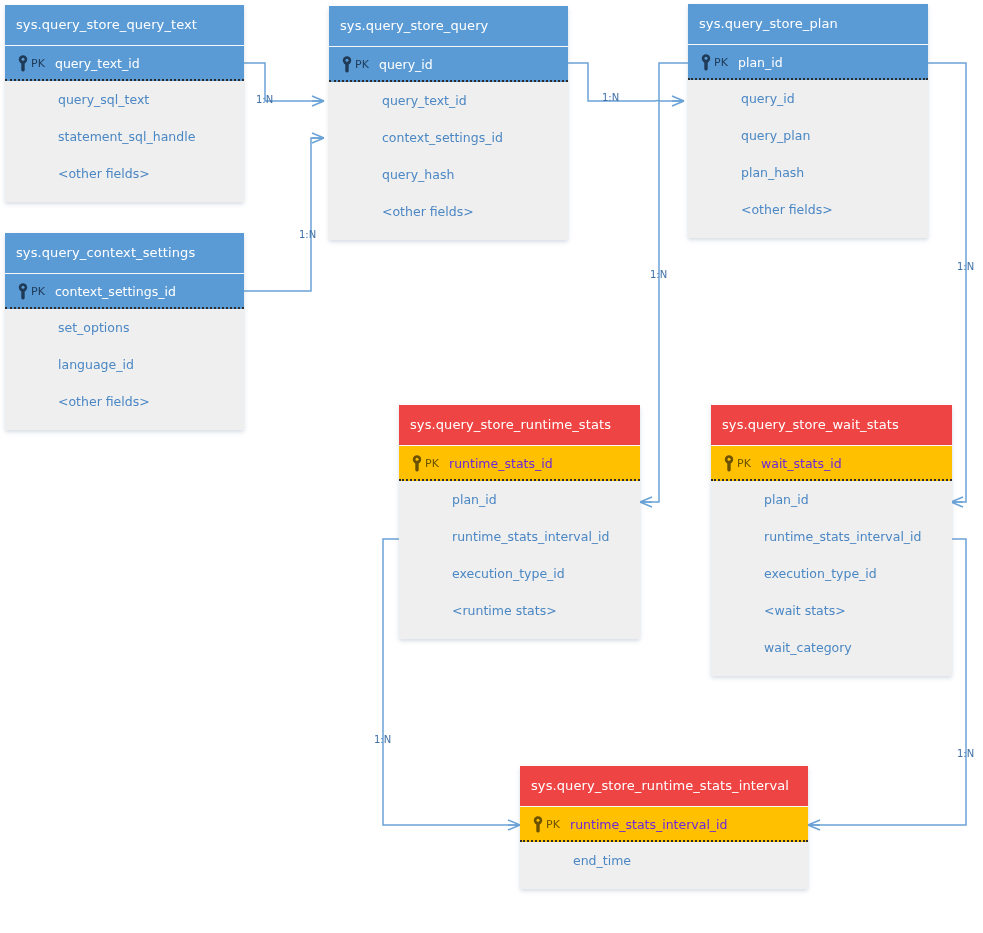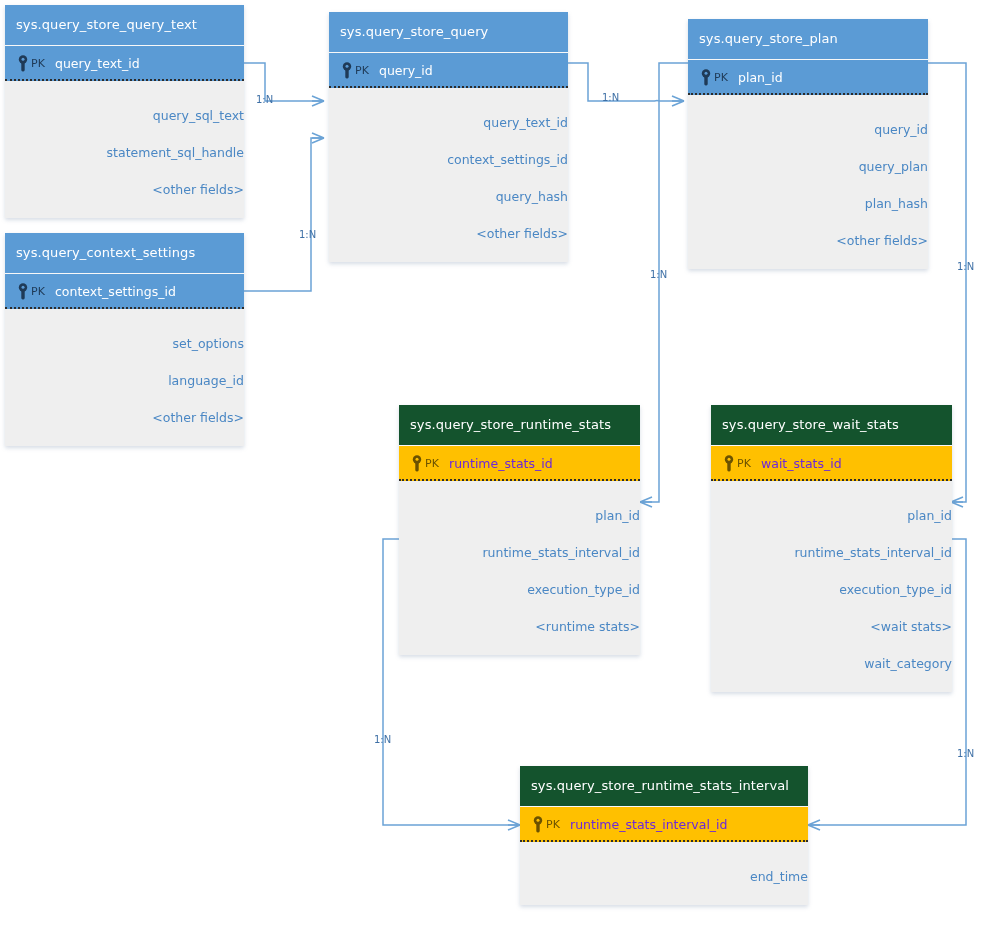--- a/index.html
+++ b/index.html
@@ -63,40 +63,39 @@
     white-space: nowrap;
   }
   .keyicon {
     position: absolute;
     left: 12px;
     top: 9px;
     width: 12px;
     height: 17px;
   }
   .entity .body {
-    padding: 16px 0 10px 0;
-    text-align: right;
+    padding: 0 0 10px 0;
   }
   .entity .field {
     height: 37px;
     line-height: 37px;
     padding-left: 53px;
     font-size: 12.5px;
     color: #4a87c4;
     white-space: nowrap;
   }
 
   
   .entity.blue .title { background: #5b9bd5; }
   .entity.blue .pkrow { background: #5b9bd5; }
   .entity.blue .pkrow .pklabel { color: #1f3a57; }
   .entity.blue .pkrow .fieldname { color: #ffffff; }
 
   
-  .entity.orange .title { background: #14532d; color:#ffffff; }
+  .entity.orange .title { background: #ef4444; color:#ffffff; }
   .entity.orange .pkrow { background: #ffc000; }
   .entity.orange .pkrow .pklabel { color: #6b5200; }
   .entity.orange .pkrow .fieldname { color: #6d28d9; }
 
   
   .entity .titlesep {
     height: 1px;
     background: rgba(255,255,255,0.55);
   }
 
@@ -187,41 +186,41 @@
       <span class="pklabel">PK</span>
       <span class="fieldname">query_text_id</span>
     </div>
     <div class="body">
       <div class="field">query_sql_text</div>
       <div class="field">statement_sql_handle</div>
       <div class="field">&lt;other fields&gt;</div>
     </div>
   </div>
 
-  <div class="entity blue" style="left:329px; top:12px; width:239px;">
+  <div class="entity blue" style="left:329px; top:6px; width:239px;">
     <div class="title">sys.query_store_query</div>
     <div class="titlesep"></div>
     <div class="pkrow">
       <svg class="keyicon" viewBox="0 0 12 17">
         <circle cx="6" cy="4.5" r="4.2" fill="#1f3a57"></circle>
         <circle cx="6" cy="4.2" r="1.5" fill="#5b9bd5"></circle>
         <rect x="4.3" y="7" width="3.4" height="9.5" rx="1.4" fill="#1f3a57"></rect>
       </svg>
       <span class="pklabel">PK</span>
       <span class="fieldname">query_id</span>
     </div>
     <div class="body">
       <div class="field">query_text_id</div>
       <div class="field">context_settings_id</div>
       <div class="field">query_hash</div>
       <div class="field">&lt;other fields&gt;</div>
     </div>
   </div>
 
-  <div class="entity blue" style="left:688px; top:19px; width:240px;">
+  <div class="entity blue" style="left:688px; top:4px; width:240px;">
     <div class="title">sys.query_store_plan</div>
     <div class="titlesep"></div>
     <div class="pkrow">
       <svg class="keyicon" viewBox="0 0 12 17">
         <circle cx="6" cy="4.5" r="4.2" fill="#1f3a57"></circle>
         <circle cx="6" cy="4.2" r="1.5" fill="#5b9bd5"></circle>
         <rect x="4.3" y="7" width="3.4" height="9.5" rx="1.4" fill="#1f3a57"></rect>
       </svg>
       <span class="pklabel">PK</span>
       <span class="fieldname">plan_id</span>

